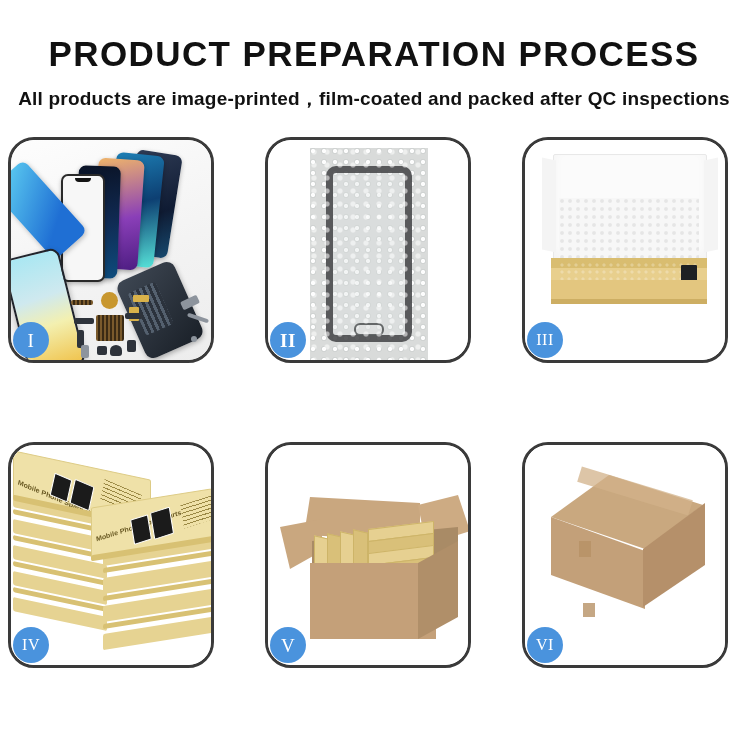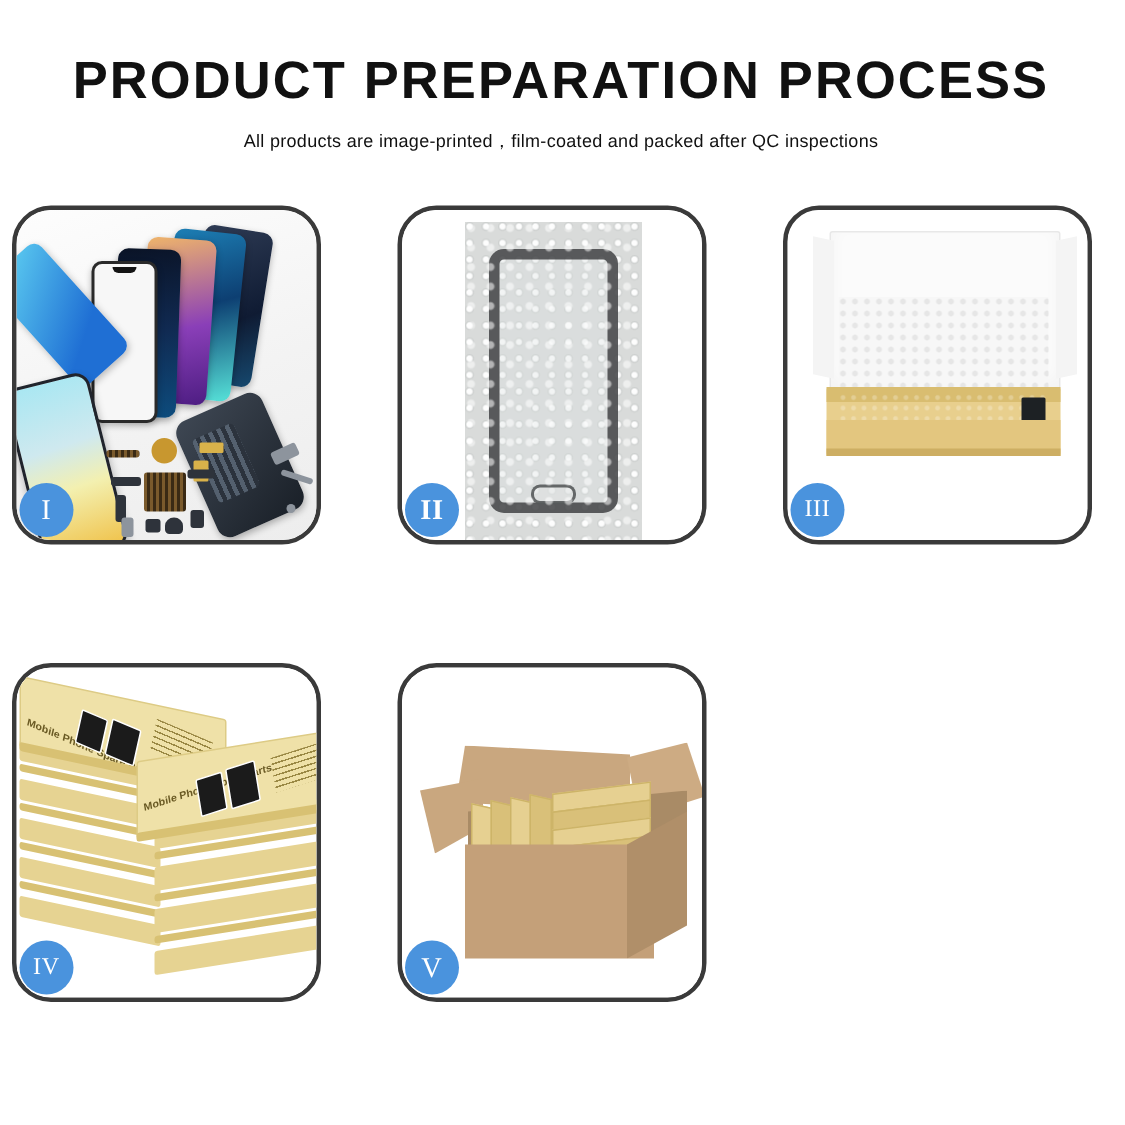--- a/index.html
+++ b/index.html
@@ -11,43 +11,44 @@
   .page{width:750px;height:750px;position:relative;box-sizing:border-box;}
 
   
   .header{position:absolute;left:0;top:0;width:748px;text-align:center;}
   .title{
     font-size:35px;font-weight:bold;color:#111;letter-spacing:1.4px;
     margin:0;padding-top:36px;line-height:1.05;white-space:nowrap;
     font-family:"Liberation Sans", sans-serif;
   }
   .subtitle{
-    font-size:12px;color:#111;margin:0;padding-top:13px;
+    font-size:19px;color:#111;margin:0;padding-top:13px;
     letter-spacing:.2px;white-space:nowrap;
     font-family:"Liberation Sans", sans-serif;
+    font-weight:bold;
   }
 
   
   .grid{position:absolute;left:0;top:137px;width:750px;height:560px;}
   .panel{
     position:absolute;width:206px;height:226px;
     border:3.5px solid #3a3a3a;border-radius:26px;
     background:#ffffff;box-sizing:border-box;overflow:hidden;
   }
   .panel .photo{position:absolute;inset:0;overflow:hidden;border-radius:22px;}
   .badge{
     position:absolute;left:2px;bottom:2px;width:36px;height:36px;border-radius:50%;
     background:#4a93dd;color:#ffffff;display:flex;align-items:center;justify-content:center;
     font-family:"Liberation Serif", serif;font-size:19px;line-height:1;letter-spacing:.5px;
     z-index:9;
   }
   .badge.small{font-size:16px;}
 
   
-  .p1{left:8px;top:0;}     .p2{left:265px;top:0;font-weight:bold;}   .p3{left:522px;top:0;border-radius:24px;}
+  .p1{left:8px;top:0;}     .p2{left:265px;top:0;font-weight:bold;}   .p3{left:522px;top:0;}
   .p4{left:8px;top:305px;} .p5{left:265px;top:305px;} .p6{left:522px;top:305px;}
 
   
   .s1{position:absolute;inset:0;background:linear-gradient(160deg,#fdfdfd 0%,#f3f3f3 55%,#ededed 100%);}
   .ph{position:absolute;border-radius:7px;}
   .ph.fan1{width:46px;height:104px;left:118px;top:12px;background:linear-gradient(150deg,#2f3c55,#0f1b33 60%,#16496f);
            transform:rotate(9deg);box-shadow:0 2px 5px rgba(0,0,0,.3);}
   .ph.fan2{width:48px;height:112px;left:100px;top:14px;background:linear-gradient(160deg,#1d7fb5,#0d3f72 45%,#57e3d9);
            transform:rotate(6deg);box-shadow:0 2px 5px rgba(0,0,0,.3);}
   .ph.fan3{width:46px;height:110px;left:84px;top:19px;background:linear-gradient(165deg,#efb56a,#8a3fb8 55%,#4d1d82);
@@ -289,15 +290,30 @@
 
           <div class="cart-front"></div>
           <div class="cart-side"></div>
         </div>
       </div>
       <div class="badge">
           <span>V</span>
         </div>
     </div>
 
+    <div class="panel p6">
+      <div class="photo">
+        <div class="s6">
+          <div class="c6-top"></div>
+          <div class="tape6"></div>
+          <div class="c6-left"></div>
+          <div class="c6-right"></div>
+          <span class="tab6 abs" style="left:54px;top:96px;width:12px;height:16px;"></span>
+          <span class="tab6 abs" style="left:58px;top:158px;width:12px;height:14px;"></span>
+        </div>
+      </div>
+      <div class="badge small">
+          <span>VI</span>
+        </div>
+    </div>
 
   </div>
 </div>
 
 </body></html>

